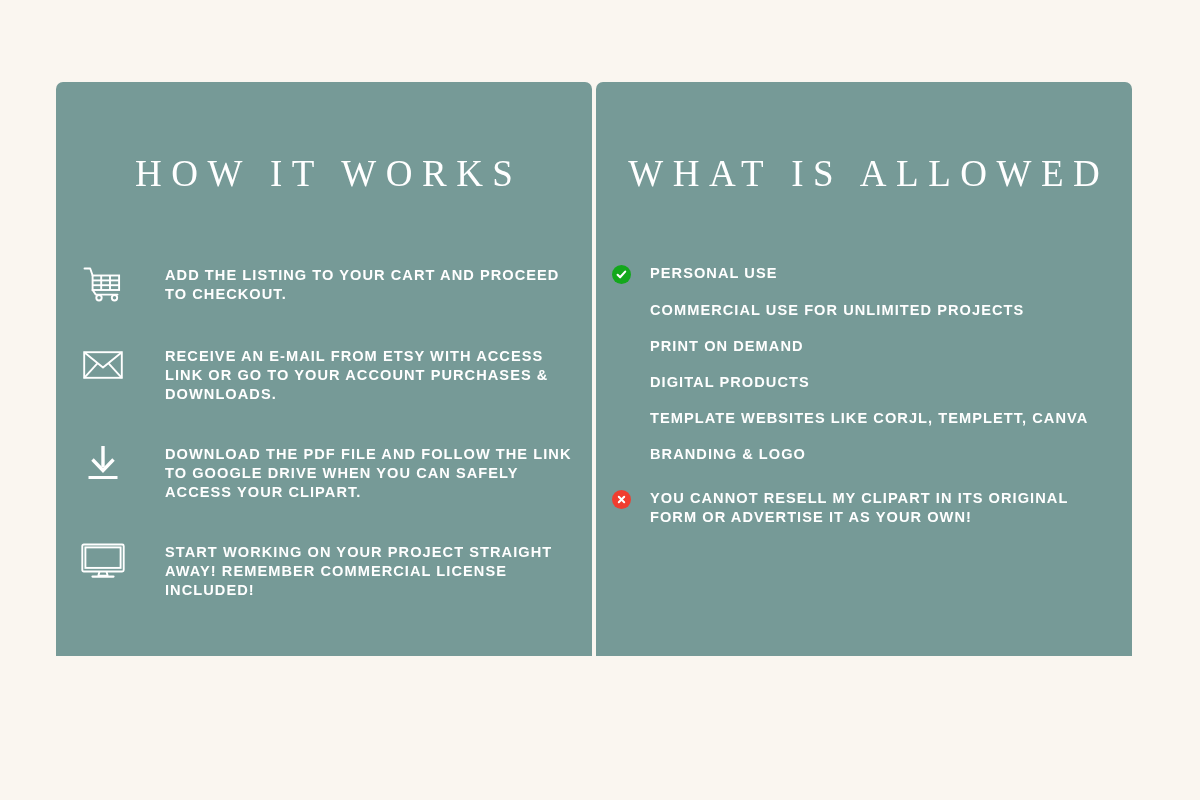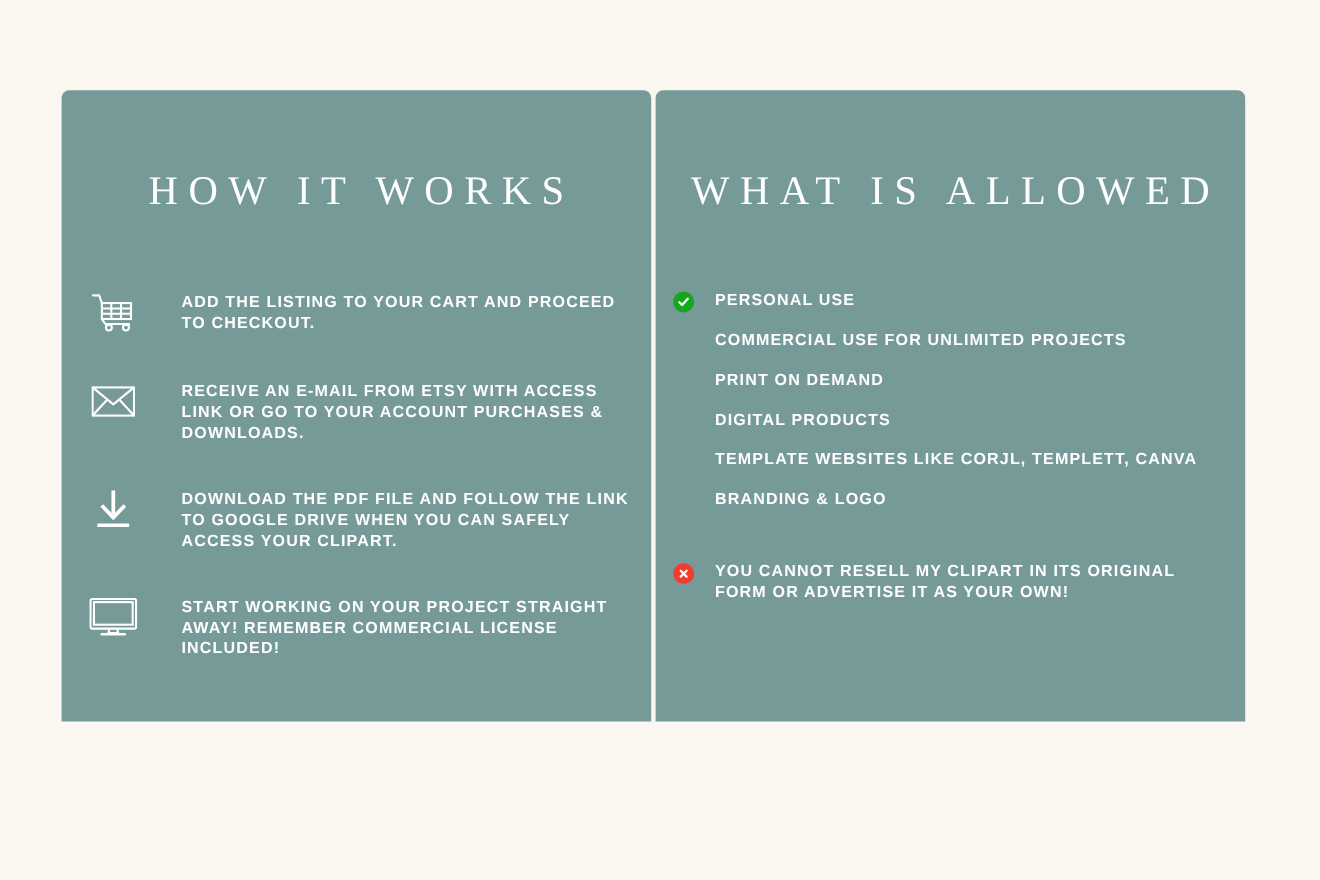--- a/index.html
+++ b/index.html
@@ -122,21 +122,21 @@
 
   .allow-text {
     color: #ffffff;
     font-size: 14.6px;
     font-weight: bold;
     letter-spacing: 1.05px;
     line-height: 19px;
     max-width: 470px;
   }
 
-  .not-allowed-row { margin-top: 47px; }
+  .not-allowed-row { margin-top: 25px; }
 
   svg { display: block; }
 </style>
 </head>
 <body>
 
 <section class="panel" id="panel-how">
 
   <h1 class="panel-title">HOW IT WORKS</h1>
 

